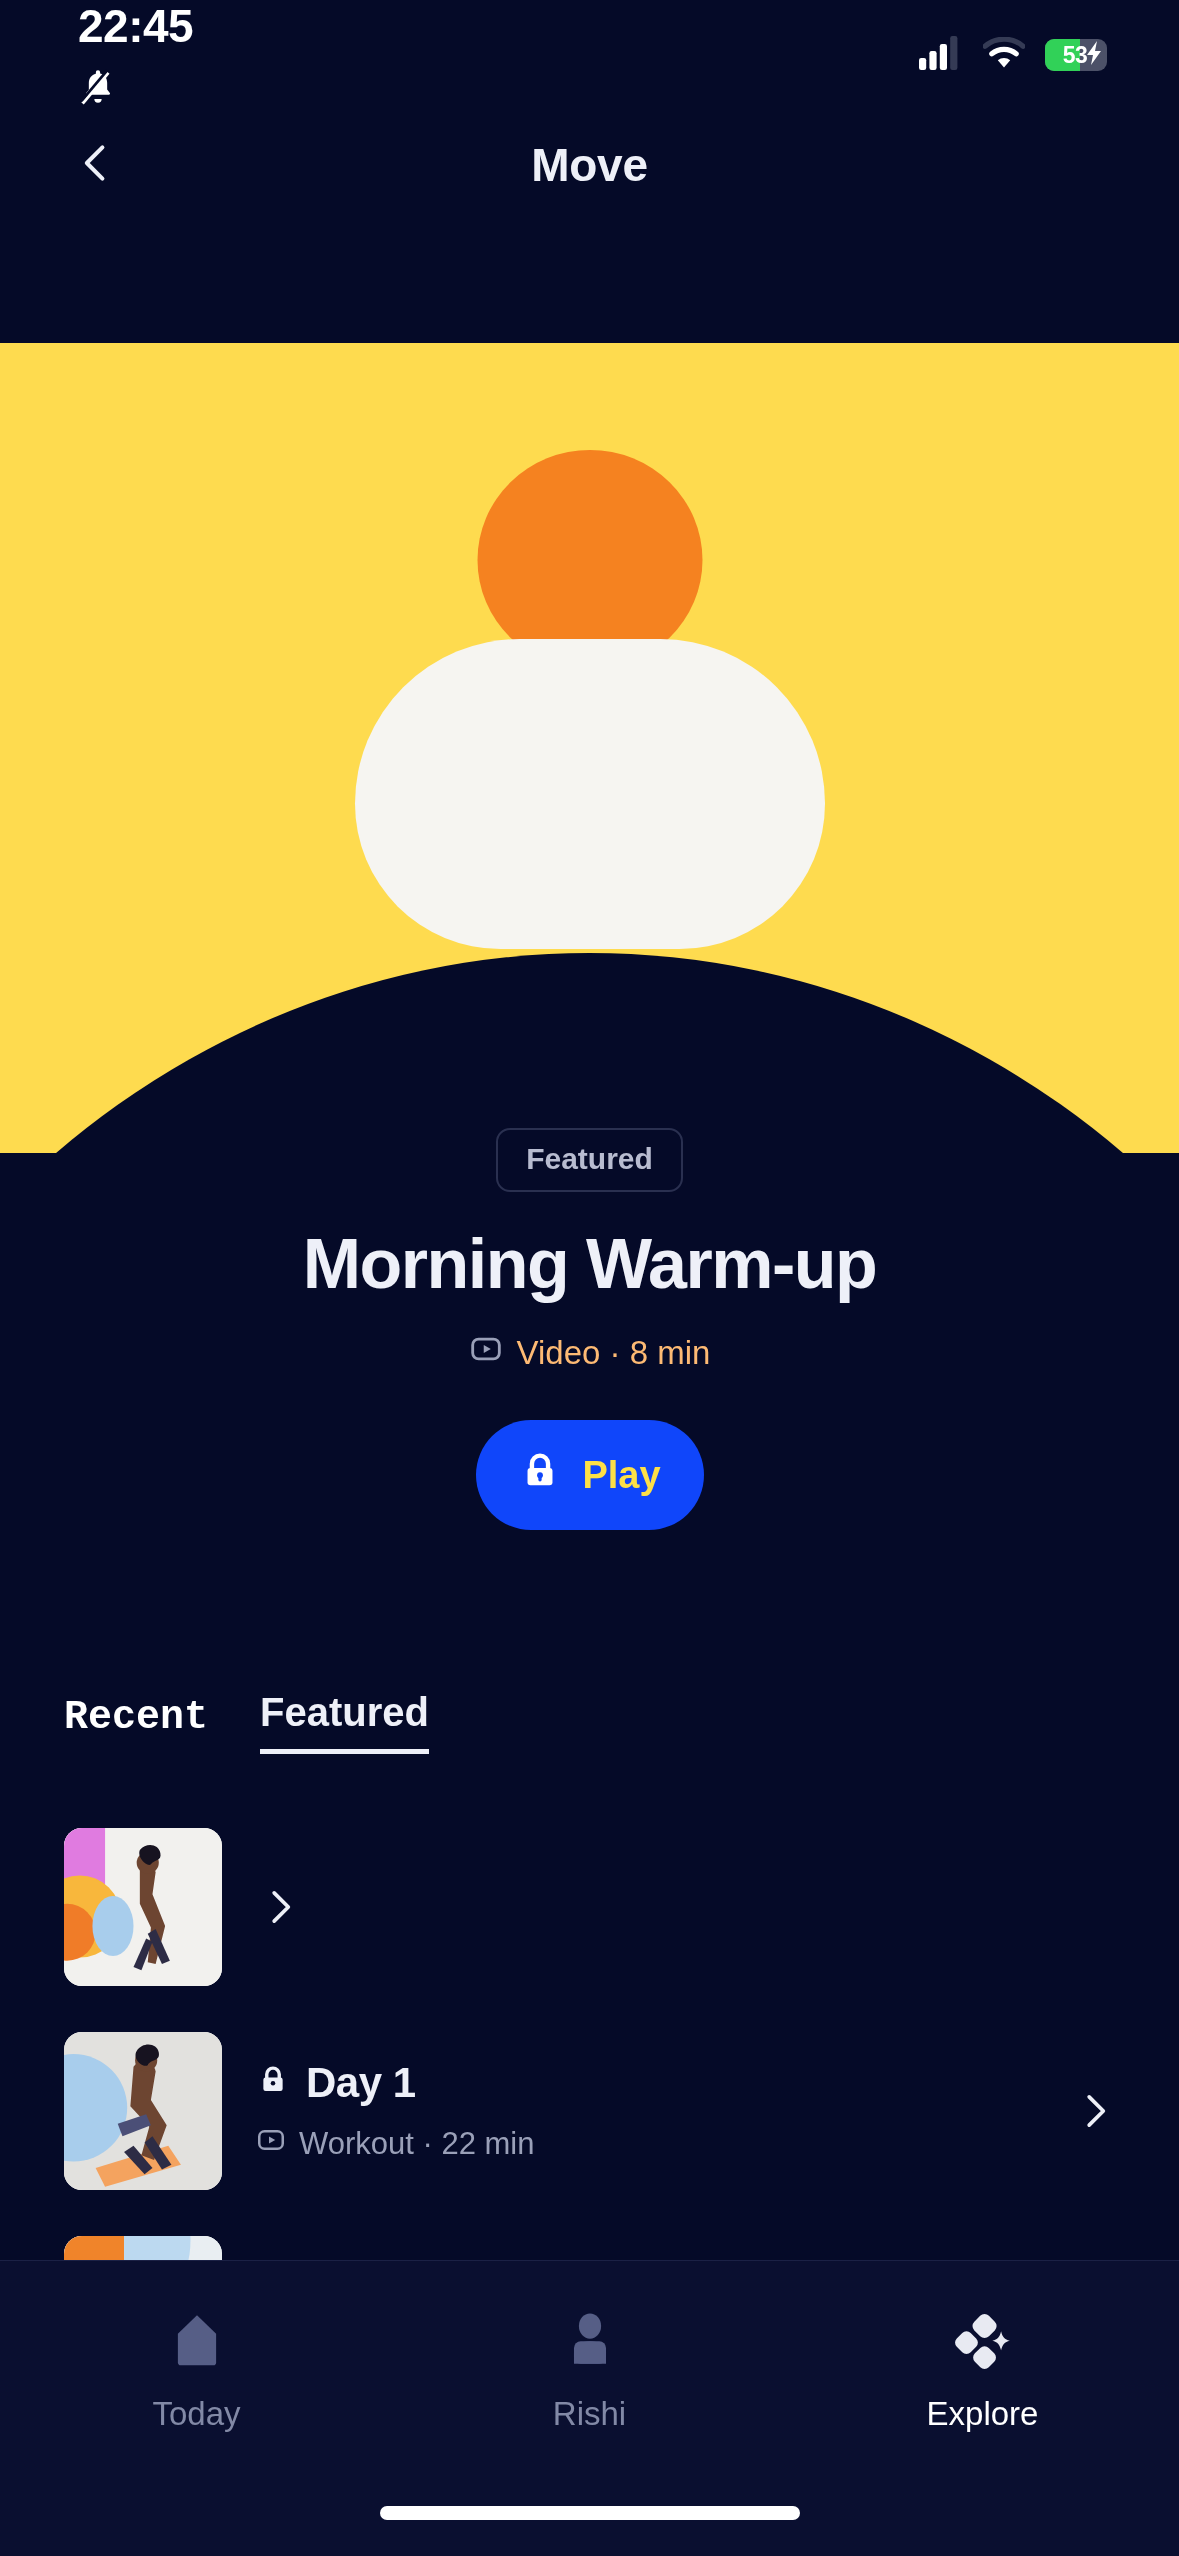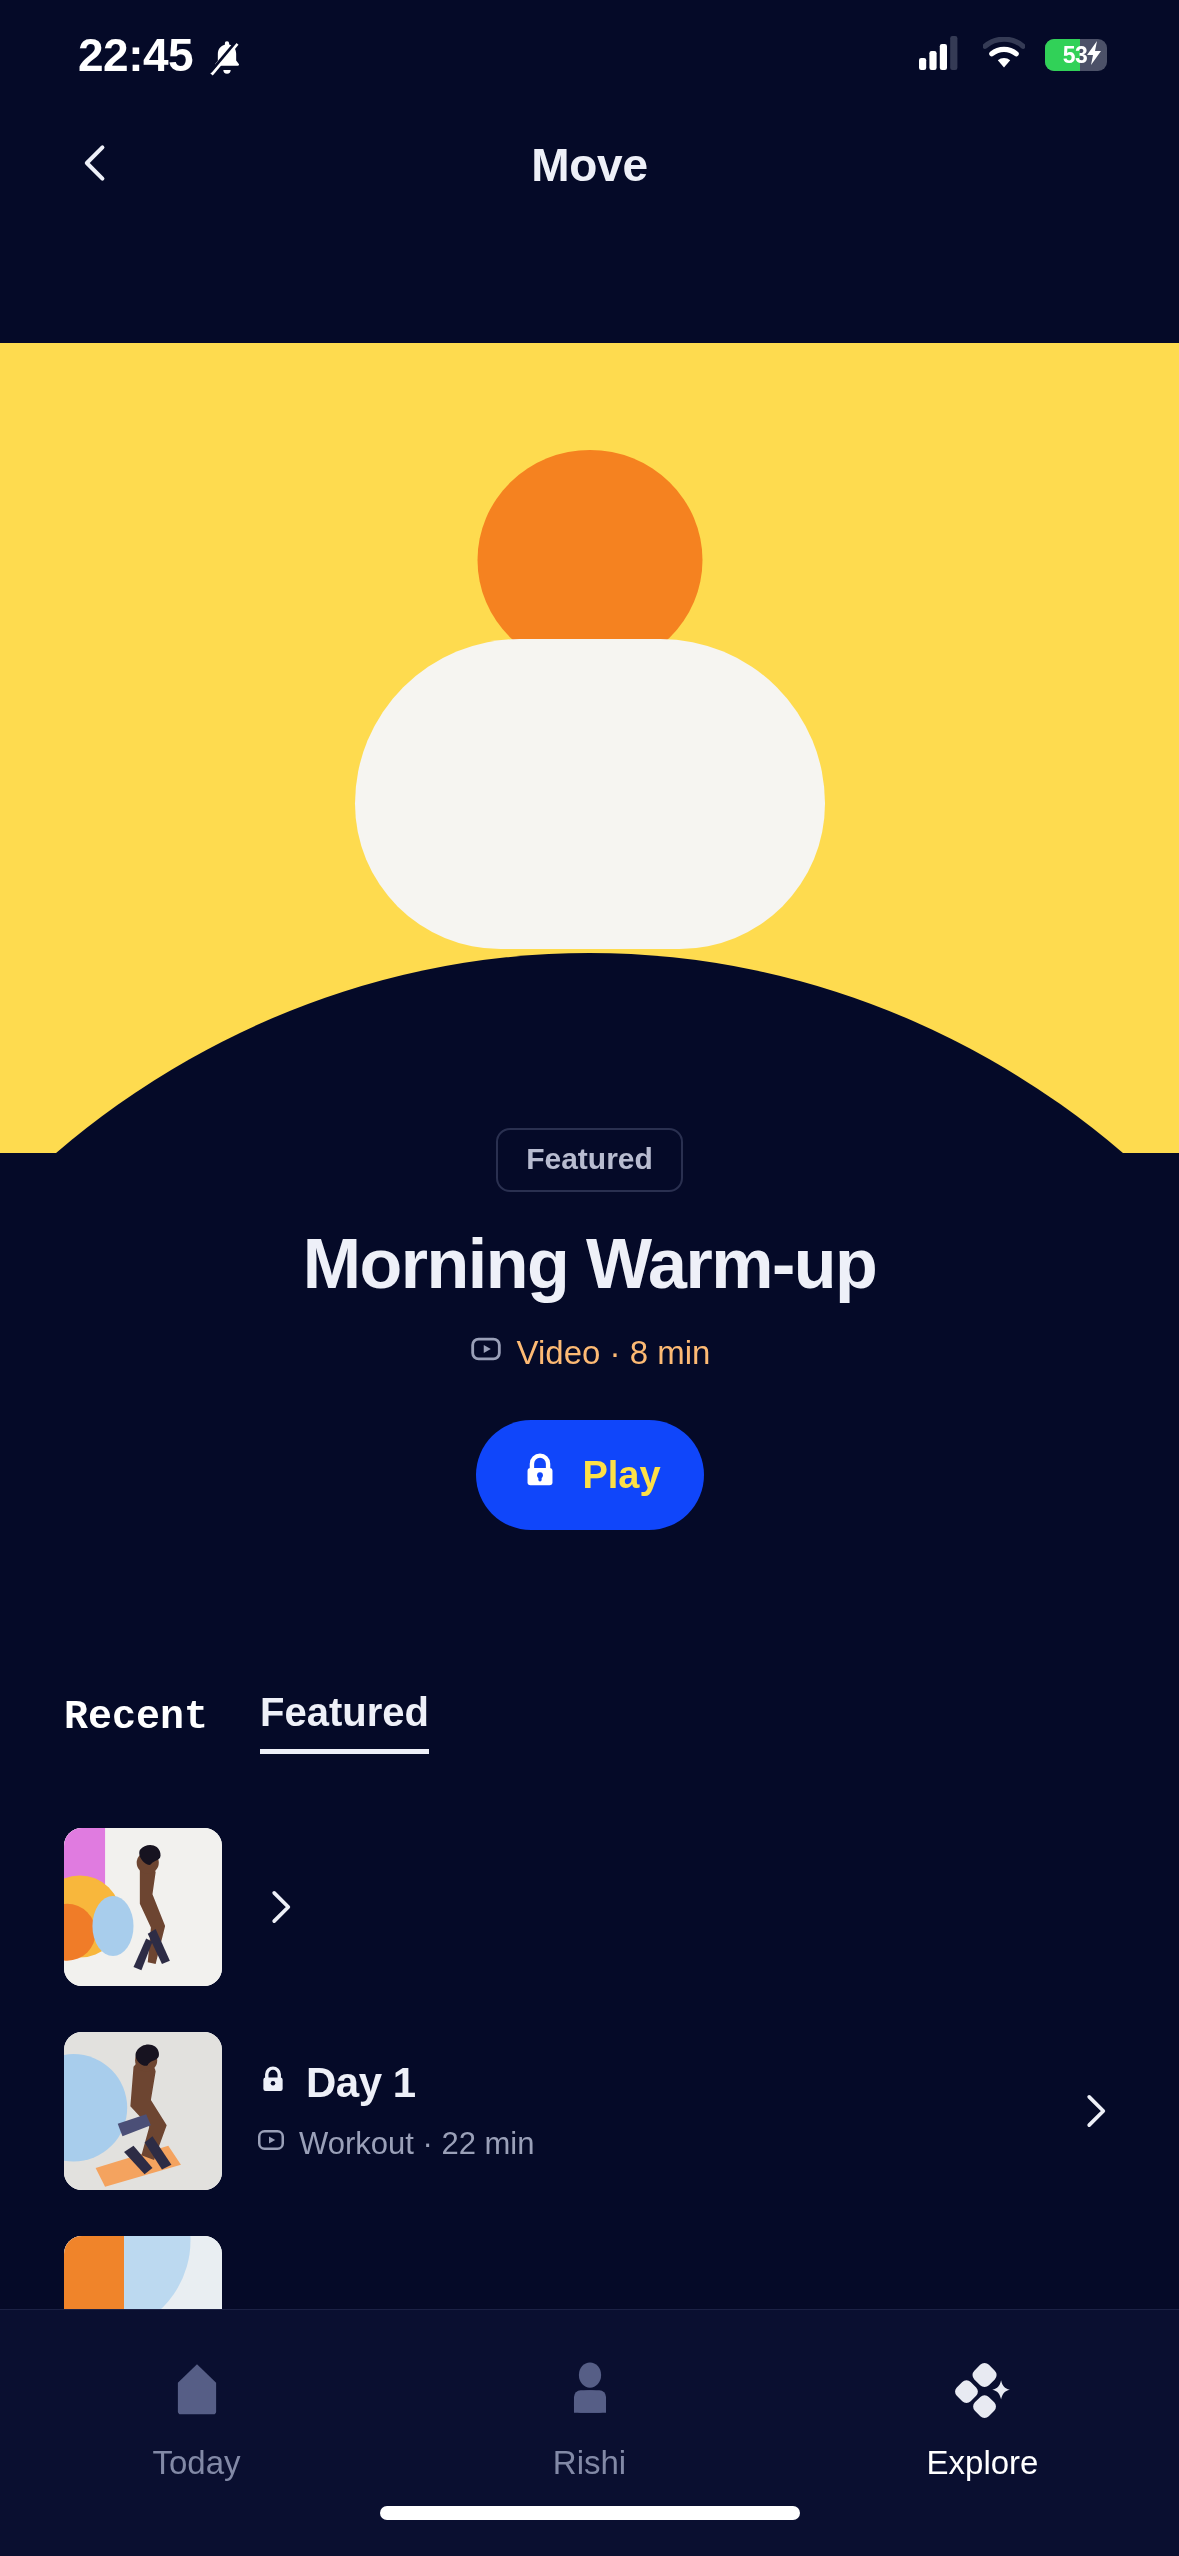--- a/index.html
+++ b/index.html
@@ -10,21 +10,21 @@
     overflow:hidden;
   }
   .phone { position:relative; width:1179px; height:2556px; background:#050a28; }
 
   
   .statusbar {
     position:absolute; top:0; left:0; width:1179px; height:110px;
     display:flex; align-items:center; justify-content:space-between;
     padding:0 72px 0 78px;
   }
-  .sb-left { display:flex; align-items:flex-end; gap:14px; }
+  .sb-left { display:flex; align-items:flex-start; gap:14px;flex-direction:column; }
   .sb-time { color:#ffffff; font-size:46px; font-weight:600; letter-spacing:-0.5px; }
   .sb-right { display:flex; align-items:center; gap:20px; }
   .battery {
     position:relative; width:62px; height:32px; border-radius:9px;
     background:#4c5168; overflow:hidden; display:flex; align-items:center;
   }
   .battery-fill { position:absolute; left:0; top:0; bottom:0; width:56%; background:#31d158; }
   .battery-txt {
     position:relative; z-index:2; width:100%; text-align:center;
     font-size:23px; font-weight:700; color:#ffffff; letter-spacing:-0.5px;
@@ -117,21 +117,21 @@
     color:#eef0f8; font-size:42px; font-weight:700; letter-spacing:-0.5px;
   }
   .row-meta {
     margin-top:18px; display:flex; align-items:center; gap:13px;
     color:#9aa0b8; font-size:31px;
   }
   .row-chevron { flex:none; width:48px; display:flex; justify-content:center; }
 
   
   .tabbar {
-    position:absolute; bottom:0; left:0; width:1179px; height:247px;
+    position:absolute; bottom:0; left:0; width:1179px; height:296px;
     background:#0a0f30; border-top:1px solid #1b2145;
     display:flex; align-items:flex-start; padding-top:48px;
   }
   .tabitem {
     flex:1; display:flex; flex-direction:column; align-items:center; gap:20px; cursor:pointer;
   }
   .tabitem .lbl { font-size:33px; font-weight:400; }
   .tabitem.muted .lbl { color:#8289a6; }
   .tabitem.active .lbl { color:#ffffff; }
   .home-indicator {

